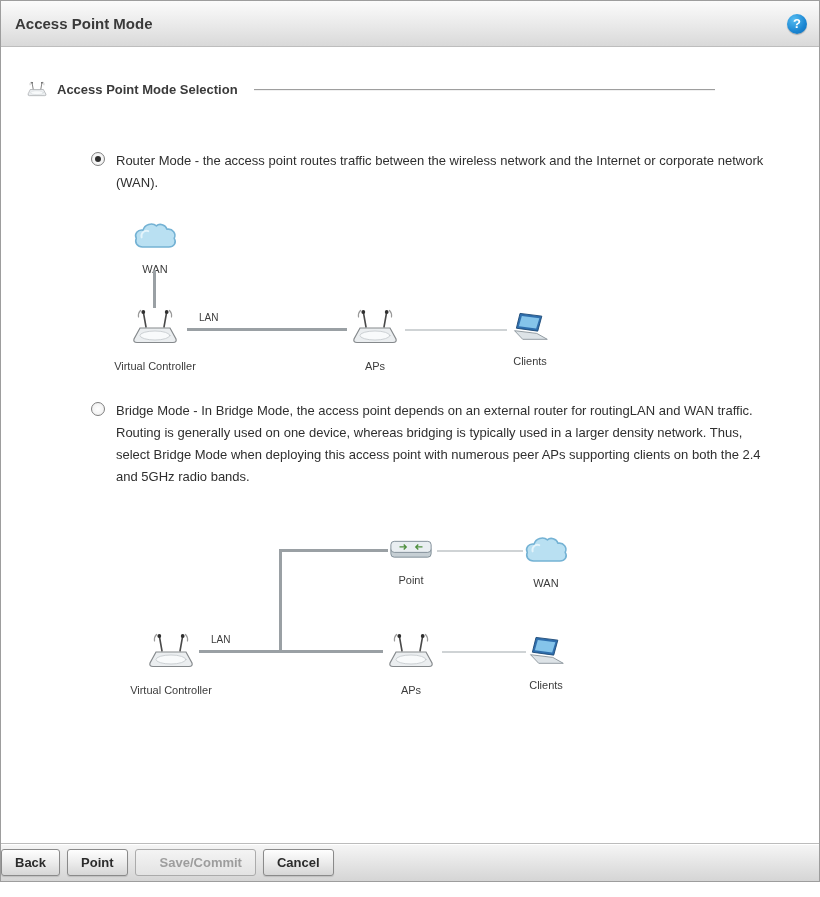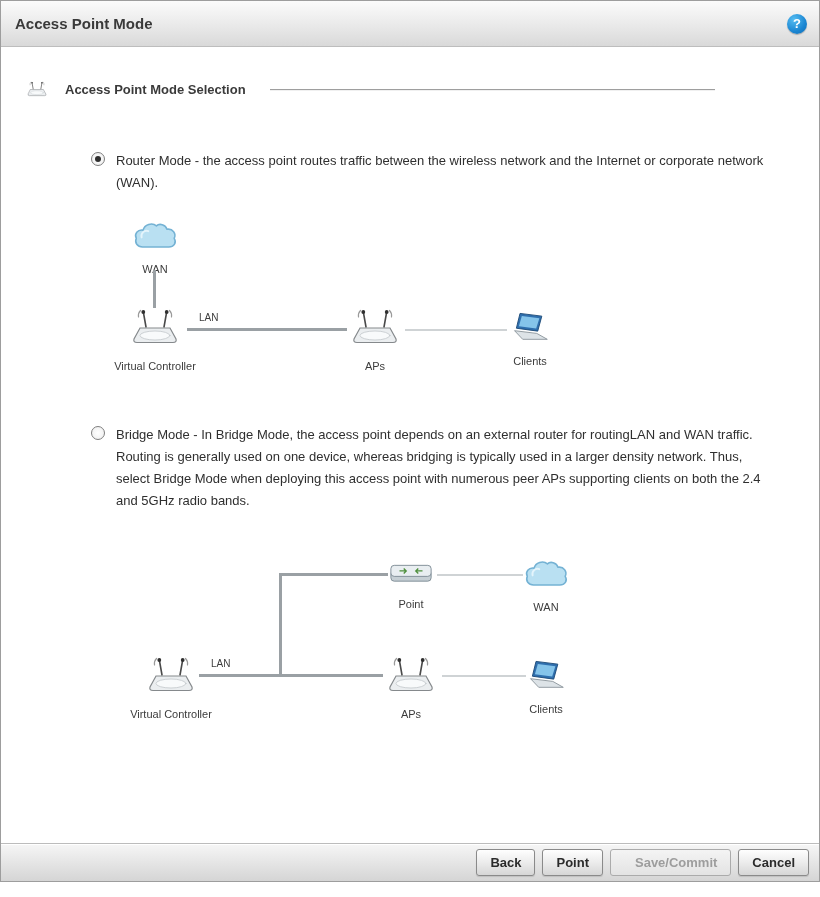--- a/index.html
+++ b/index.html
@@ -13,28 +13,28 @@
             background: linear-gradient(#fbfbfb, #e9e9e9 55%, #d9d9d9); border-bottom: 1px solid #bdbdbd; gap: 36px; }
   .title { font-size: 15px; font-weight: bold; color: #3a3a3a; }
   .help { margin-left: auto; width: 20px; height: 20px; border-radius: 50%;
           background: radial-gradient(circle at 35% 28%, #55bdf2, #1b86d2 60%, #0f6cb5);
           color: #fff; font-weight: bold; font-size: 13px; line-height: 20px; text-align: center; cursor: pointer;
           box-shadow: 0 1px 1px rgba(0,0,0,.25); }
 
   
   .content { flex: 1 1 auto; background: #fff; padding: 34px 24px 0 24px; position: relative; overflow: hidden; }
 
-  .section-head { display: flex; align-items: center; gap: 16px; }
+  .section-head { display: flex; align-items: center; gap: 8px; }
   .section-title { font-size: 13px; font-weight: bold; color: #3a3a3a; white-space: nowrap; }
   .section-rule { flex: 1 1 auto; height: 2px; margin: 0 80px 0 8px;
                   border-top: 1px solid #9e9e9e; border-bottom: 1px solid #f0f0f0; }
 
   
   .option { display: flex; gap: 11px; margin-left: 66px; margin-top: 52px; }
-  .option.second { margin-top: 32px; }
+  .option.second { margin-top: 8px; }
   .radio { flex: 0 0 14px; width: 14px; height: 14px; margin-top: 2px; border-radius: 50%;
            border: 1px solid #7e7e7e; background: radial-gradient(#ffffff, #ececec); position: relative; cursor: pointer; }
   .radio.checked::after { content: ""; position: absolute; left: 3px; top: 3px; width: 6px; height: 6px;
            border-radius: 50%; background: #2e2e2e; }
   .option-text { font-size: 13px; line-height: 22px; color: #2f2f2f; max-width: 648px; }
 
   
   .diagram { position: relative; }
   .diagram.d1 { margin: 26px 0 0 80px; width: 500px; height: 172px; }
   .diagram.d2 { margin: 46px 0 0 86px; width: 500px; height: 180px; }
@@ -47,21 +47,21 @@
   .line.v { width: 3px; background: #9aa0a4; }
 
   .ico { display: inline-block; vertical-align: middle; }
   .ico.ap     { width: 56px; height: 40px; }
   .ico.ap-sm  { width: 24px; height: 17px; }
   .ico.cloud  { width: 46px; height: 31px; }
   .ico.laptop { width: 40px; height: 31px; }
   .ico.router { width: 46px; height: 25px; }
 
   
-  .footer { flex: 0 0 38px; height: 38px; display: flex; align-items: center; justify-content: flex-end; gap: 7px;
+  .footer { flex: 0 0 38px; height: 38px; display: flex; align-items: center; justify-content: flex-start; gap: 7px;
             padding-right: 10px; background: linear-gradient(#f6f6f6, #e2e2e2 60%, #d5d5d5);
             border-top: 1px solid #bcbcbc; box-shadow: inset 0 1px 0 #ffffff; }
   .btn { min-width: 58px; height: 27px; padding: 0 13px; border: 1px solid #8a8a8a; border-radius: 3px;
          background: linear-gradient(#fefefe, #ececec 50%, #d6d6d6); font-family: "Liberation Sans", sans-serif;
          font-size: 13px; font-weight: bold; color: #2b2b2b; cursor: pointer; box-shadow: 0 1px 1px rgba(0,0,0,.12); }
   .btn.disabled { color: #9d9d9d; border-color: #ababab; background: linear-gradient(#f4f4f4, #e3e3e3);
                   box-shadow: none; cursor: default; padding-left: 24px; }
 </style>
 </head>
 <body>

